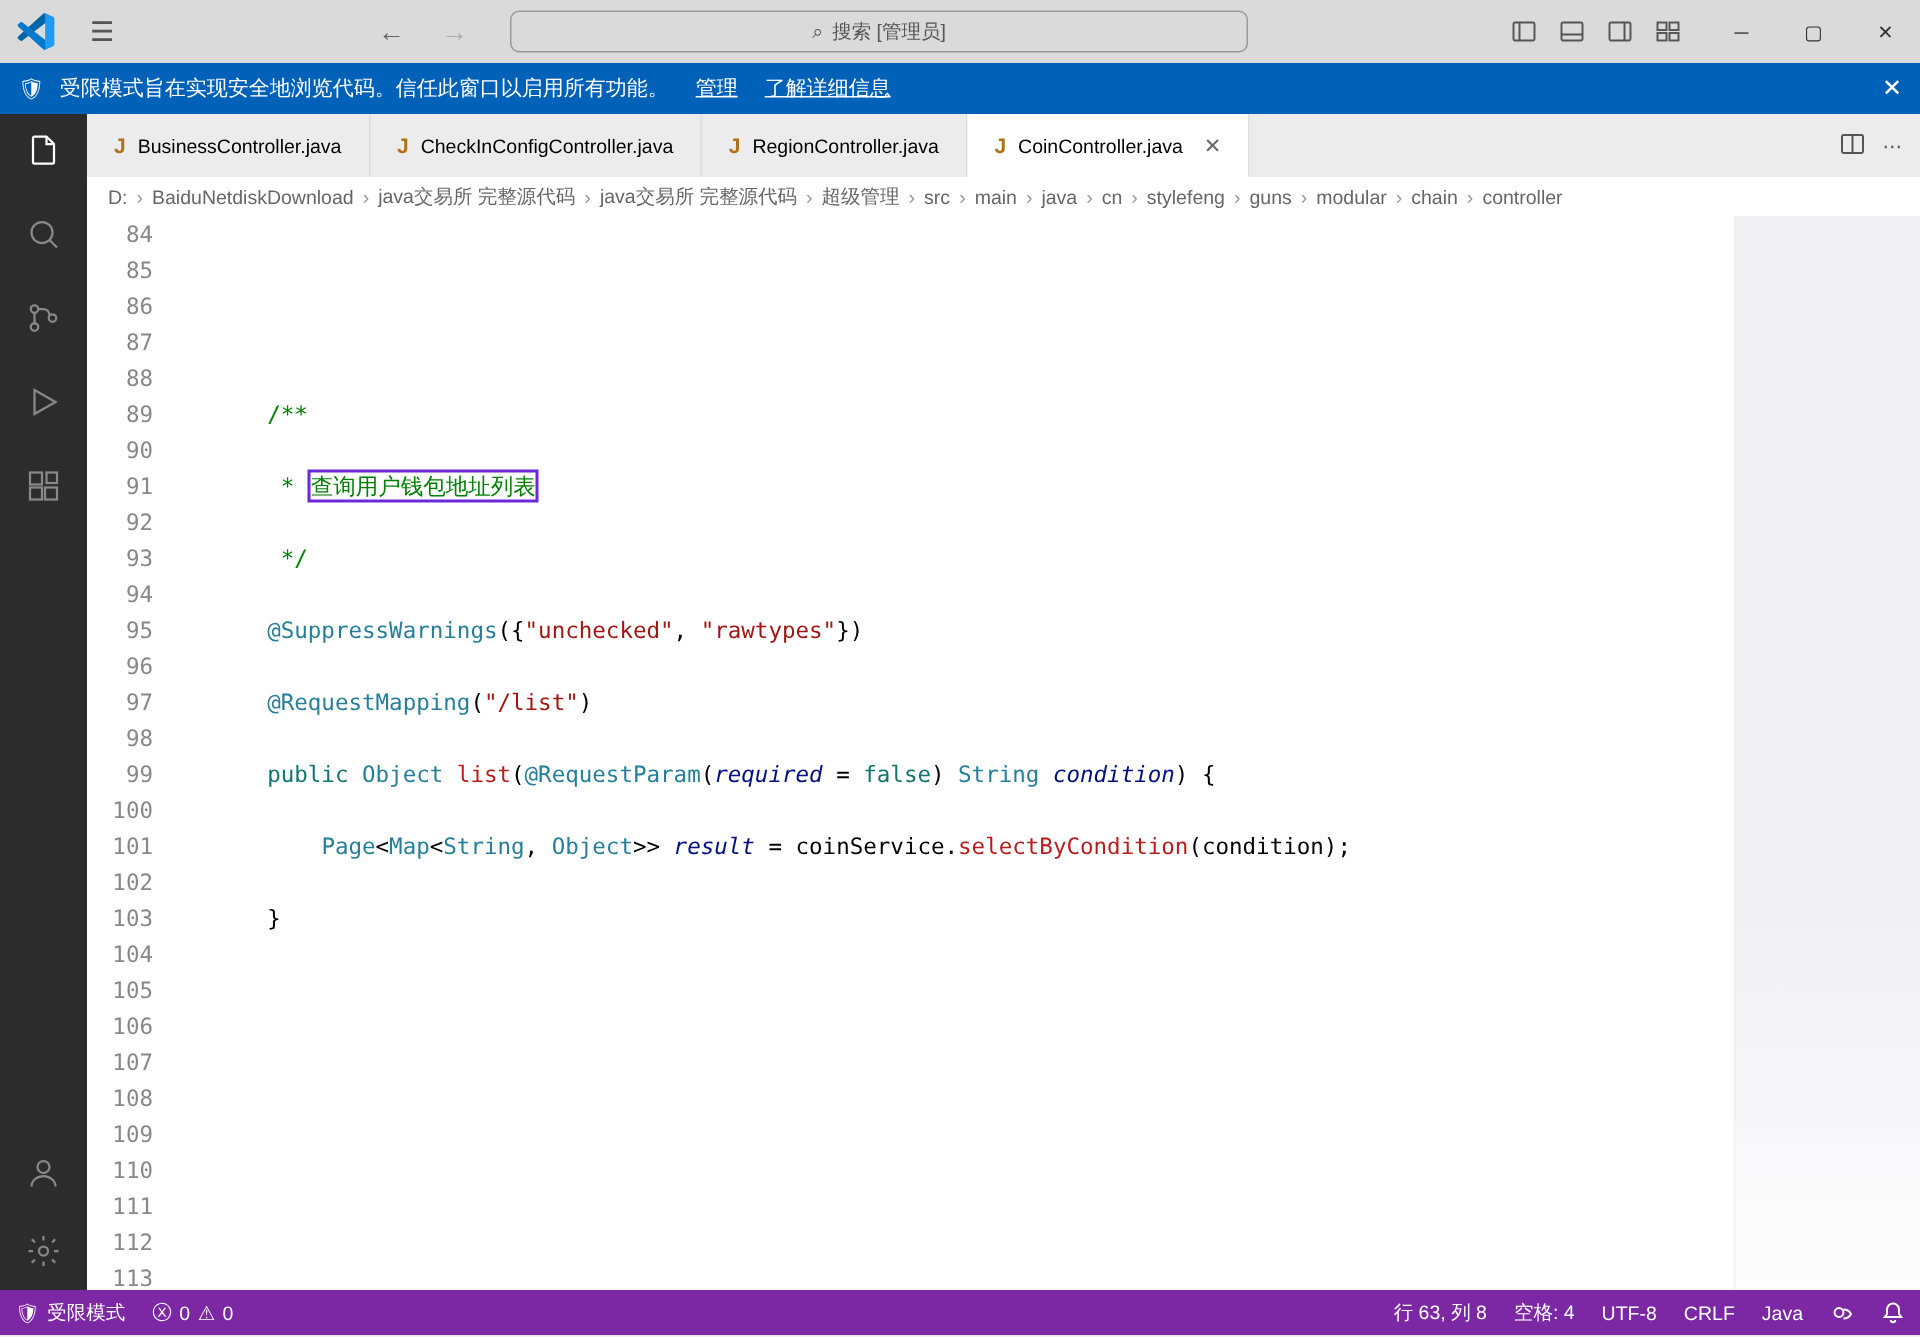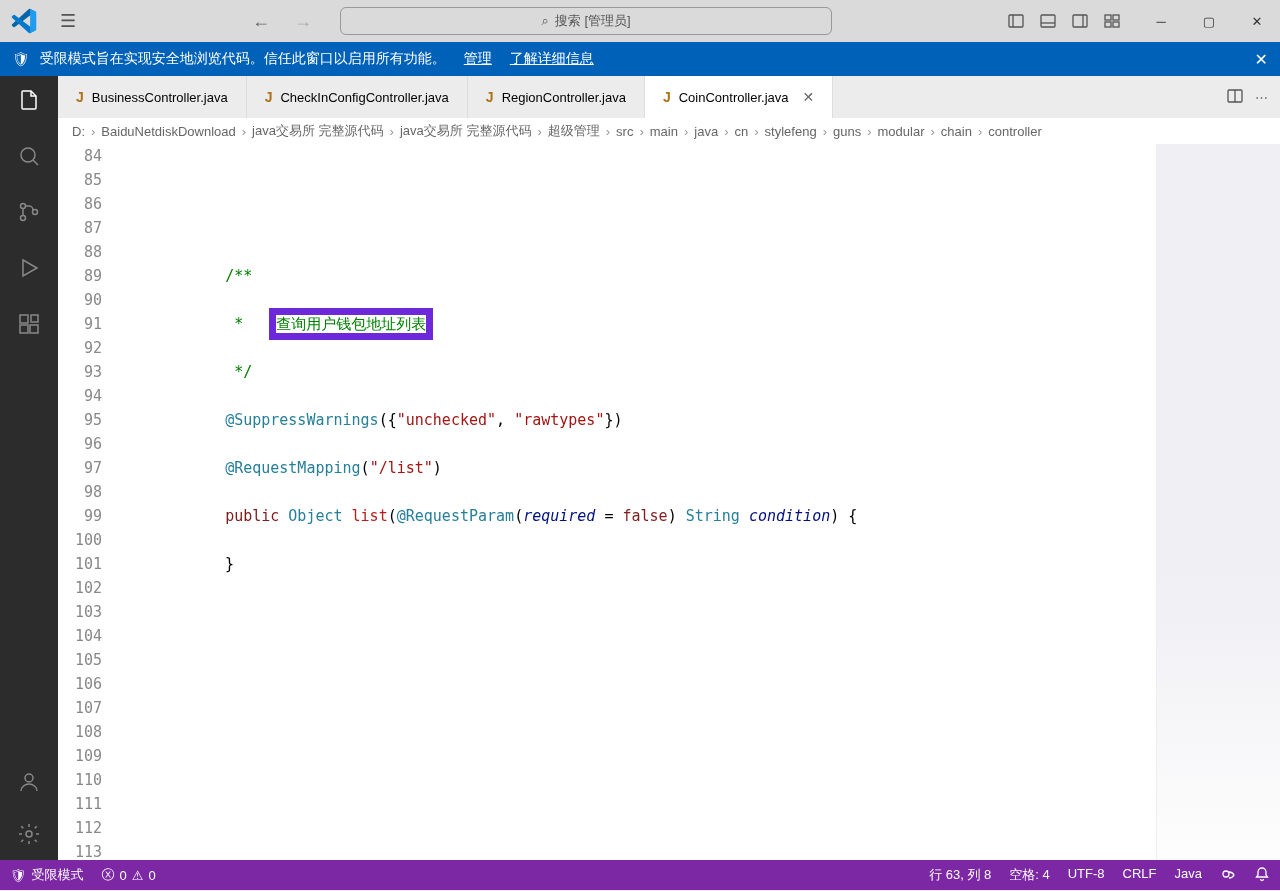--- a/index.html
+++ b/index.html
@@ -39,41 +39,41 @@
 .tab-icon { color: #b07219; font-weight: bold; font-size: 14px; }
 .tab-close { margin-left: 6px; color: #666; font-size: 14px; }
 .tab-actions { margin-left: auto; display: flex; align-items: center; gap: 12px; padding: 0 12px; color: #555; }
 
 
 .breadcrumbs { height: 26px; background: #fff; display: flex; align-items: center; padding: 0 14px; gap: 2px; color: #666; font-size: 13px; white-space: nowrap; overflow: hidden; }
 .crumb { cursor: pointer; }
 .crumb-sep { color: #999; margin: 0 4px; }
 
 
-.code-area { flex: 1; display: flex; background: #fff; position: relative; overflow: hidden; gap: 47px; }
+.code-area { flex: 1; display: flex; background: #fff; position: relative; overflow: hidden; }
 .gutter { width: 66px; text-align: right; padding-right: 22px; color: #888; font-family: Consolas, monospace; font-size: 15px; line-height: 24px; user-select: none; }
 .code-lines { flex: 1; font-family: Consolas, monospace; font-size: 15px; line-height: 24px; white-space: pre; padding-left: 18px; }
 .code-lines .line { height: 24px; }
 .minimap { width: 124px; background: #fafafa; border-left: 1px solid #eee; }
 .minimap-inner { width: 100%; height: 100%; background: linear-gradient(#e8e8f0 0%, #e8e8f0 60%, #fff 100%); opacity: 0.6; }
 
 
-.kw { color: #7f1d1d; }
+.kw { color: #0f766e; }
 .type { color: #267f99; }
 .fn { color: #b91c1c; }
 .str { color: #a31515; }
 .anno { color: #267f99; }
 .comment { color: #008000; }
-.warn { border: 7px solid #6d28d9; margin-left: 17px; }
+.warn { border: 2px solid #6d28d9; }
 .param { color: #001080; font-style: italic; }
 
 
 .status-bar { height: 30px; background: #7c28a5; color: #fff; display: flex; align-items: center; padding: 0 10px; font-size: 13px; gap: 18px; }
 .status-item { display: flex; align-items: center; gap: 5px; }
-.status-right { margin-left: auto; display: flex; gap: 18px; align-items: flex-start; }
+.status-right { margin-left: auto; display: flex; gap: 18px; align-items: center; }
 </style>
 </head>
 <body>
 
 <div class="title-bar">
   <svg class="vscode-icon" viewBox="0 0 32 32">
       <path fill="#0065A9" d="M29.01 5.03l-5.766-2.776a1.742 1.742 0 00-1.989.338L2.38 19.8a1.166 1.166 0 00-.08 1.647c.025.027.05.053.077.077l1.541 1.4a1.165 1.165 0 001.489.066L28.142 5.75a1.158 1.158 0 011.867.925v-.068a1.748 1.748 0 00-1-1.578z"></path>
       <path fill="#007ACC" d="M29.01 26.97l-5.766 2.777a1.745 1.745 0 01-1.989-.338L2.38 12.2a1.166 1.166 0 01-.08-1.647c.025-.027.05-.053.077-.077l1.541-1.4A1.165 1.165 0 015.41 9.01L28.142 26.25a1.158 1.158 0 001.867-.925v.068a1.748 1.748 0 01-1 1.578z"></path>
       <path fill="#1F9CF0" d="M23.244 29.747a1.745 1.745 0 01-1.989-.338A1.025 1.025 0 0023 28.684V3.316a1.024 1.024 0 00-1.749-.724 1.744 1.744 0 011.989-.339l5.765 2.772A1.748 1.748 0 0130 6.6v18.8a1.748 1.748 0 01-1 1.578z"></path>
     </svg>
@@ -274,20 +274,21 @@
         </div>
       <div class="code-lines">
 <div class="line"></div>
 <div class="line"></div>
 <div class="line">    <span class="comment">/**</span></div>
 <div class="line">    <span class="comment"> * </span><span class="comment warn">查询用户钱包地址列表</span></div>
 <div class="line">    <span class="comment"> */</span></div>
 <div class="line">    <span class="anno">@SuppressWarnings</span>({<span class="str">"unchecked"</span>, <span class="str">"rawtypes"</span>})</div>
 <div class="line">    <span class="anno">@RequestMapping</span>(<span class="str">"/list"</span>)</div>
 <div class="line">    <span class="kw">public</span> <span class="type">Object</span> <span class="fn">list</span>(<span class="anno">@RequestParam</span>(<span class="param">required</span> = <span class="kw">false</span>) <span class="type">String</span> <span class="param">condition</span>) {</div>
+<div class="line">        <span class="type">Page</span>&lt;<span class="type">Map</span>&lt;<span class="type">String</span>, <span class="type">Object</span>&gt;&gt; <span class="param">result</span> = coinService.<span class="fn">selectByCondition</span>(condition);</div>
 <div class="line">    }</div>
 <div class="line"></div>
 
 
 
 
 
 
 
 

